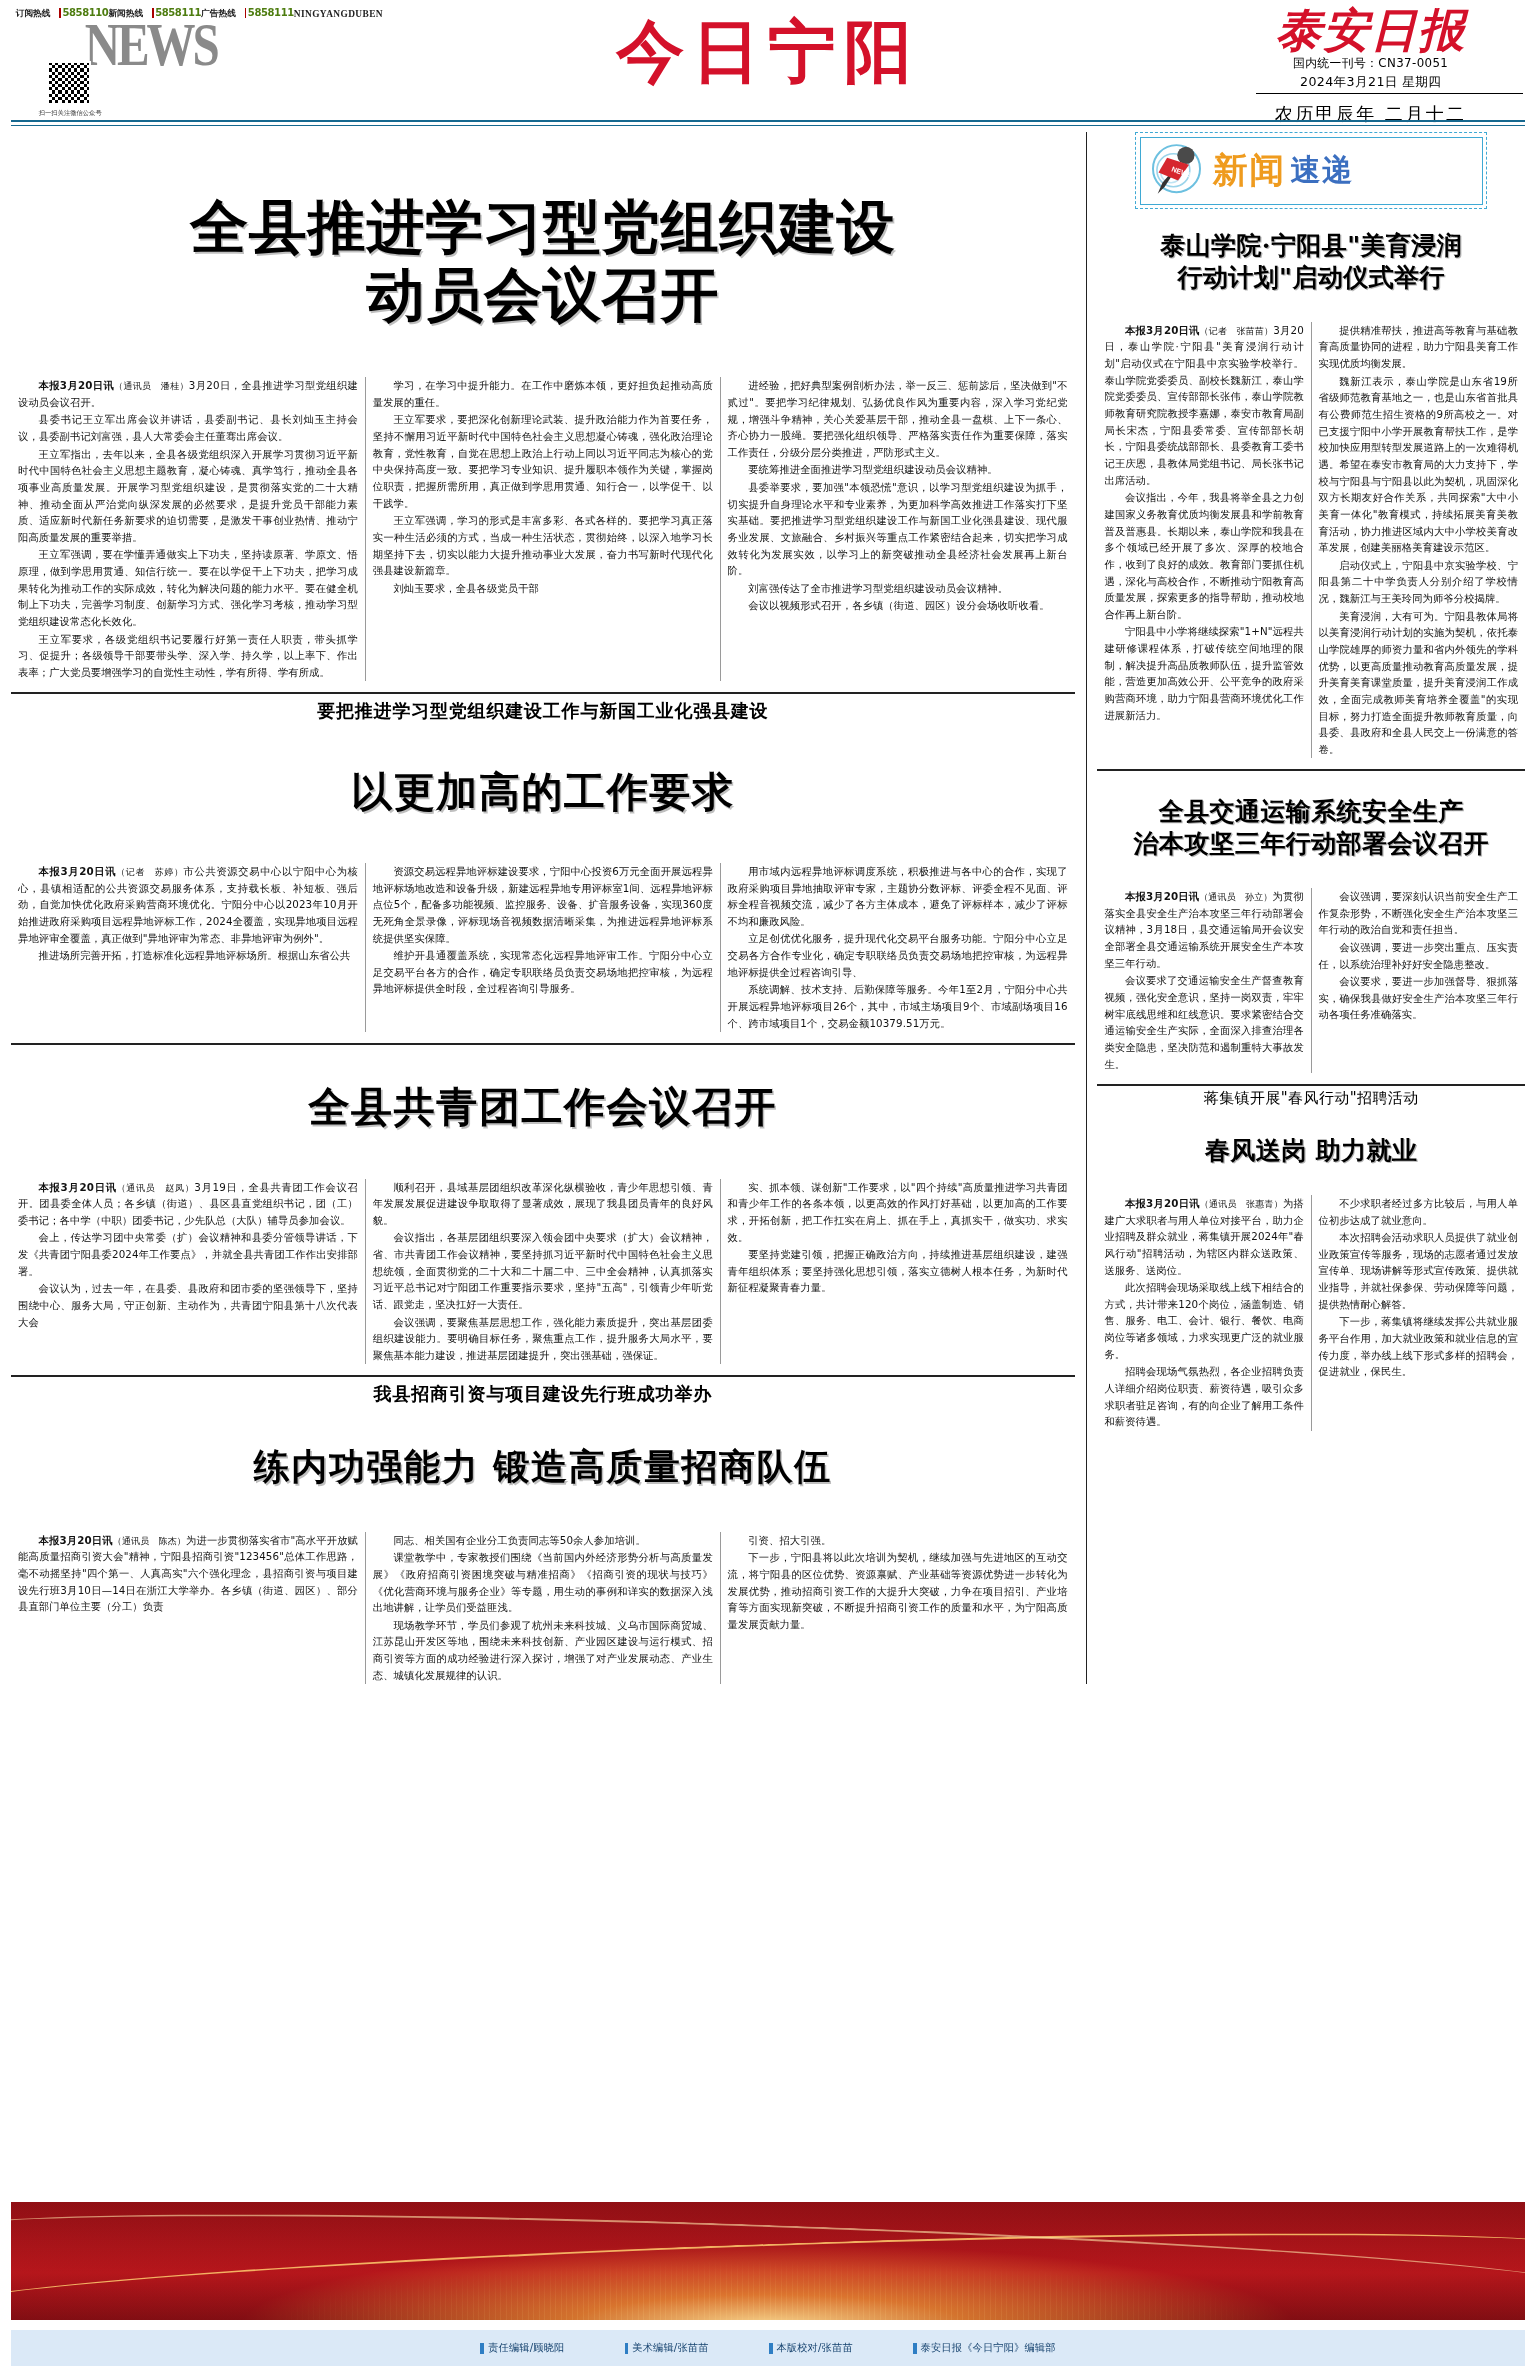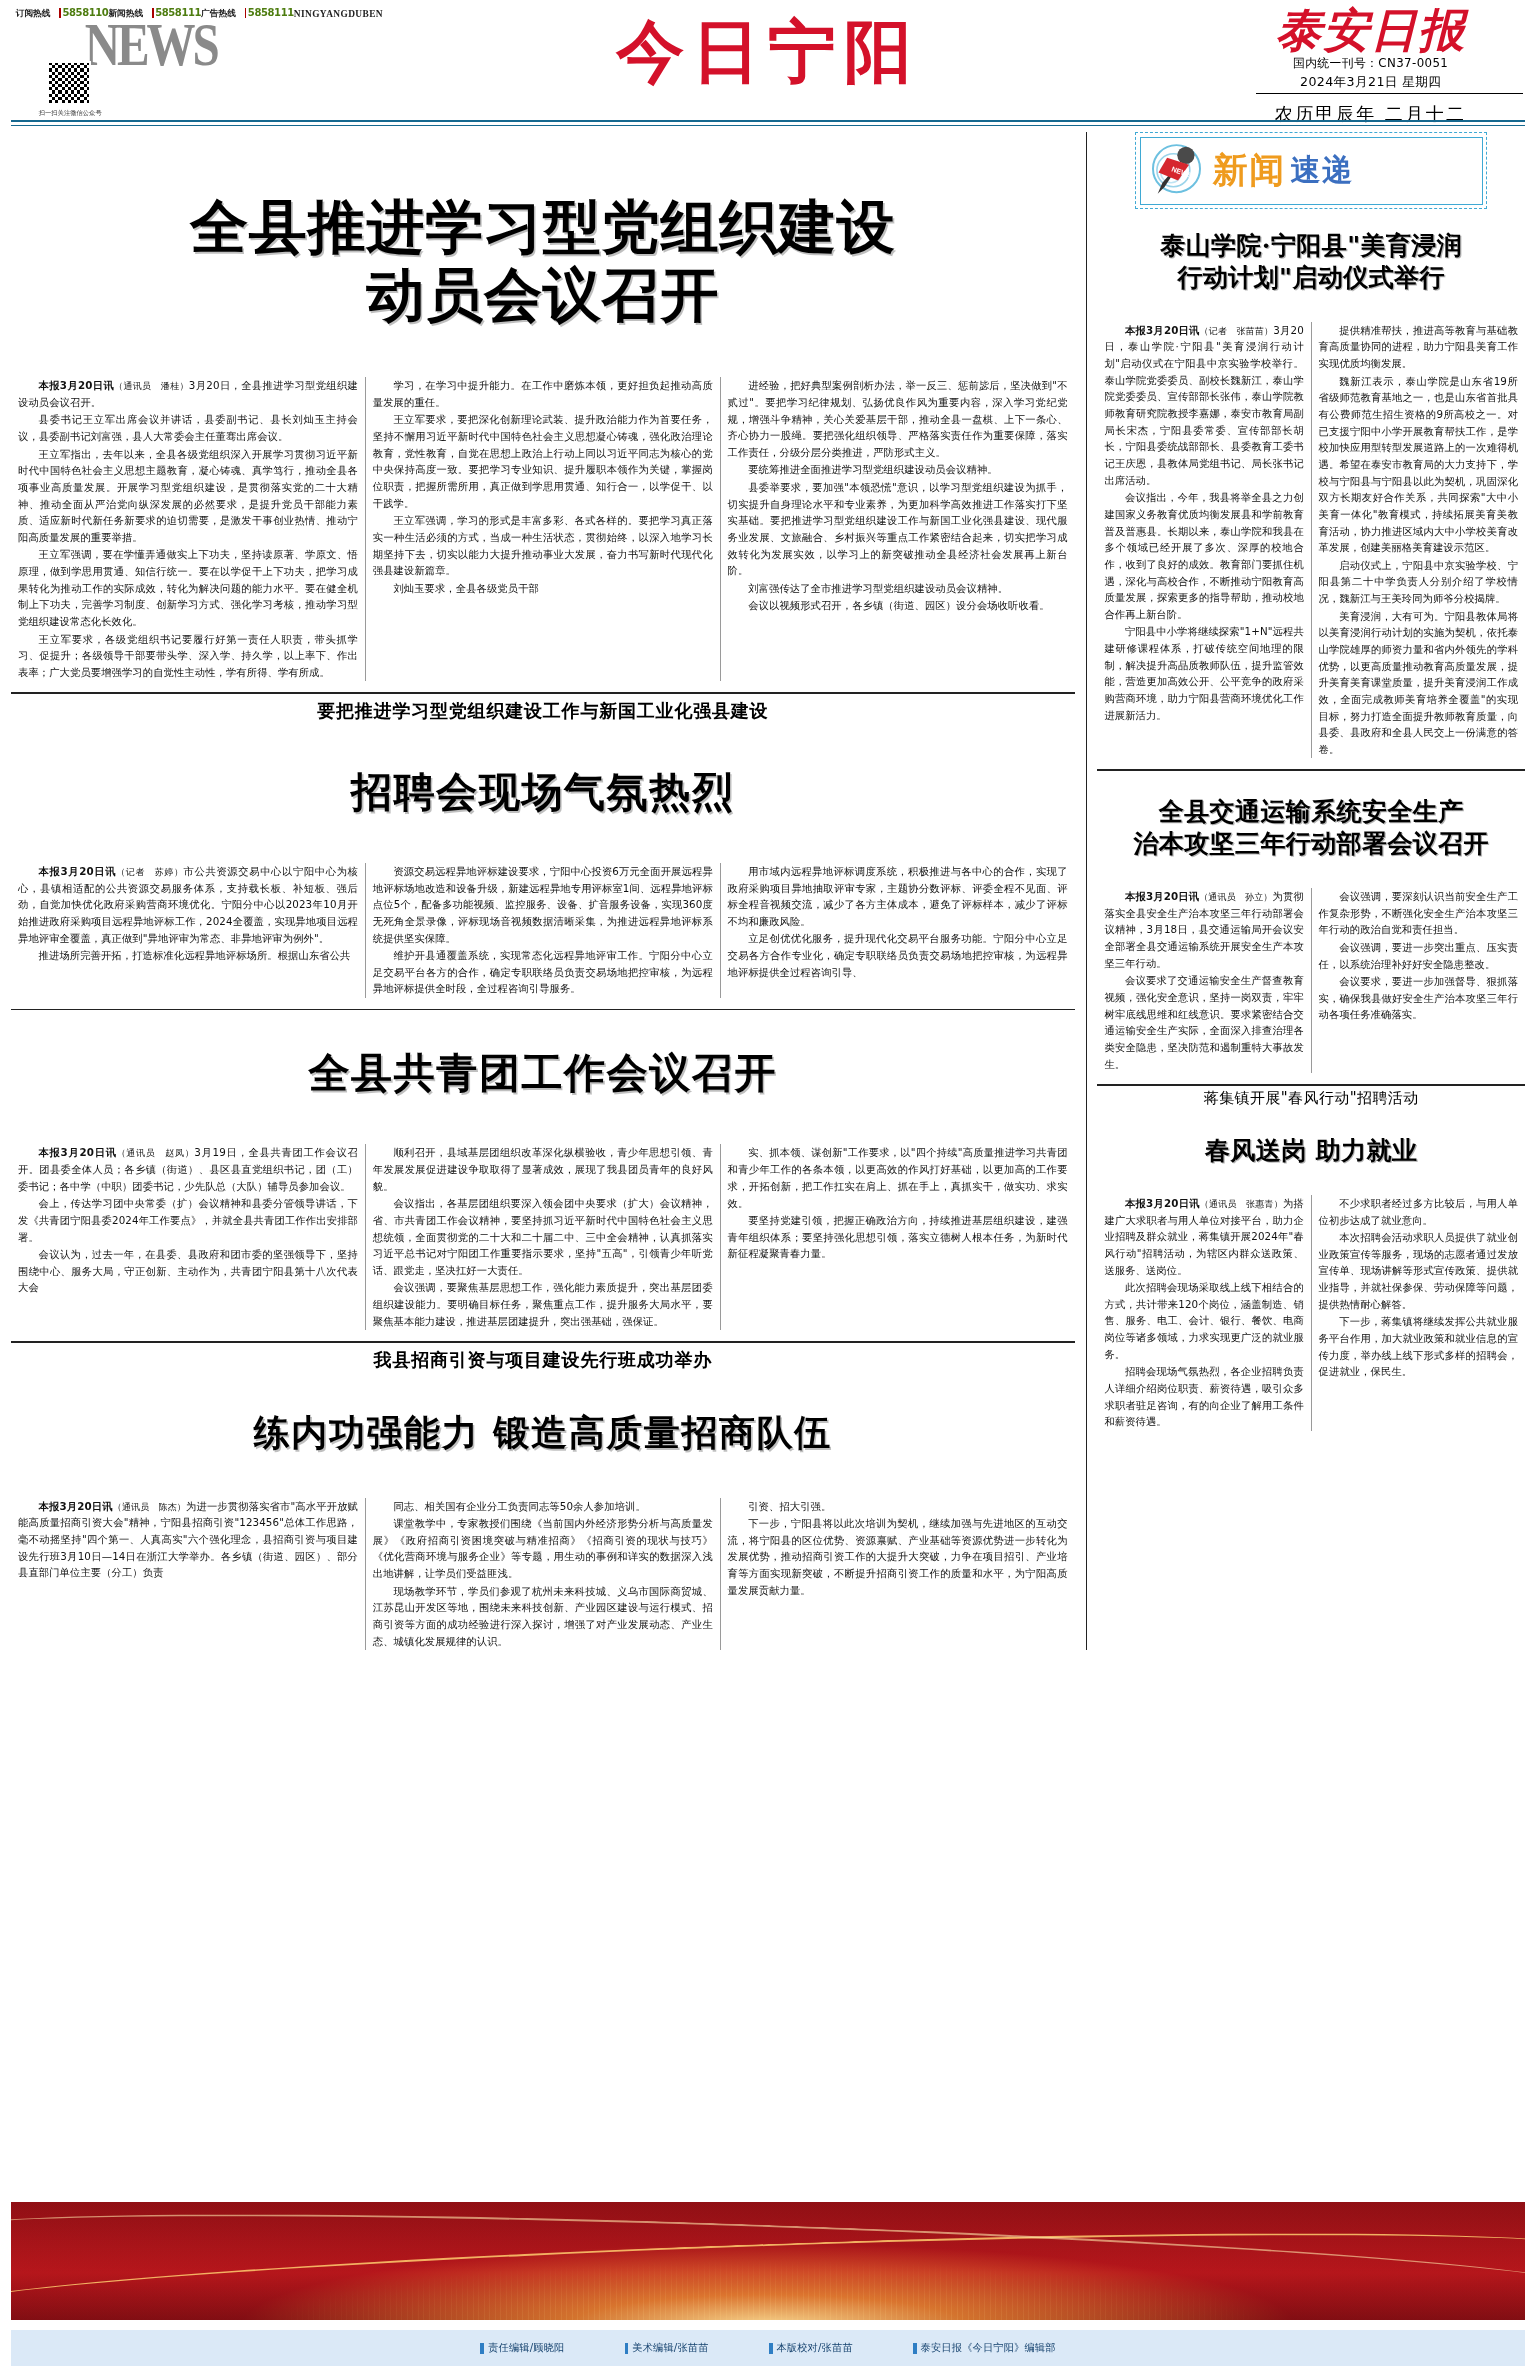--- a/index.html
+++ b/index.html
@@ -302,35 +302,36 @@
             <p class="para">要统筹推进全面推进学习型党组织建设动员会议精神。</p>
             <p class="para">县委举要求，要加强"本领恐慌"意识，以学习型党组织建设为抓手，切实提升自身理论水平和专业素养，为更加科学高效推进工作落实打下坚实基础。要把推进学习型党组织建设工作与新国工业化强县建设、现代服务业发展、文旅融合、乡村振兴等重点工作紧密结合起来，切实把学习成效转化为发展实效，以学习上的新突破推动全县经济社会发展再上新台阶。</p>
             <p class="para">刘富强传达了全市推进学习型党组织建设动员会议精神。</p>
             <p class="para">会议以视频形式召开，各乡镇（街道、园区）设分会场收听收看。</p>
           </div>
       </div>
 
       <div class="seprule thick"></div>
 
       <div class="shoulder">要把推进学习型党组织建设工作与新国工业化强县建设</div>
-      <h2 class="hl-sec">招聘会现场气氛热烈</h2>
+      <h2 class="hl-sec">以更加高的工作要求</h2>
       <div class="cols">
         <div class="col" id="yd-c1">
             <p class="para"><b class="lead">本报3月20日讯</b><span class="byline">（记者　苏婷）</span>市公共资源交易中心以宁阳中心为核心，县镇相适配的公共资源交易服务体系，支持载长板、补短板、强后劲，自觉加快优化政府采购营商环境优化。宁阳分中心以2023年10月开始推进政府采购项目远程异地评标工作，2024全覆盖，实现异地项目远程异地评审全覆盖，真正做到"异地评审为常态、非异地评审为例外"。</p>
             <p class="para">推进场所完善开拓，打造标准化远程异地评标场所。根据山东省公共</p>
           </div>
         <div class="coldiv"></div>
         <div class="col" id="yd-c2">
             <p class="para">资源交易远程异地评标建设要求，宁阳中心投资6万元全面开展远程异地评标场地改造和设备升级，新建远程异地专用评标室1间、远程异地评标点位5个，配备多功能视频、监控服务、设备、扩音服务设备，实现360度无死角全景录像，评标现场音视频数据清晰采集，为推进远程异地评标系统提供坚实保障。</p>
             <p class="para">维护开县通覆盖系统，实现常态化远程异地评审工作。宁阳分中心立足交易平台各方的合作，确定专职联络员负责交易场地把控审核，为远程异地评标提供全时段，全过程咨询引导服务。</p>
           </div>
         <div class="coldiv"></div>
         <div class="col" id="yd-c3">
             <p class="para">用市域内远程异地评标调度系统，积极推进与各中心的合作，实现了政府采购项目异地抽取评审专家，主题协分数评标、评委全程不见面、评标全程音视频交流，减少了各方主体成本，避免了评标样本，减少了评标不均和廉政风险。</p>
             <p class="para">立足创优优化服务，提升现代化交易平台服务功能。宁阳分中心立足交易各方合作专业化，确定专职联络员负责交易场地把控审核，为远程异地评标提供全过程咨询引导、</p>
+            <p class="para">系统调解、技术支持、后勤保障等服务。今年1至2月，宁阳分中心共开展远程异地评标项目26个，其中，市域主场项目9个、市域副场项目16个、跨市域项目1个，交易金额10379.51万元。</p>
           </div>
       </div>
 
       <div class="seprule thick"></div>
 
       <h2 class="hl-sec">全县共青团工作会议召开</h2>
       <div class="cols">
         <div class="col" id="tu-c1">
             <p class="para"><b class="lead">本报3月20日讯</b><span class="byline">（通讯员　赵凤）</span>3月19日，全县共青团工作会议召开。团县委全体人员；各乡镇（街道）、县区县直党组织书记，团（工）委书记；各中学（中职）团委书记，少先队总（大队）辅导员参加会议。</p>
             <p class="para">会上，传达学习团中央常委（扩）会议精神和县委分管领导讲话，下发《共青团宁阳县委2024年工作要点》，并就全县共青团工作作出安排部署。</p>

